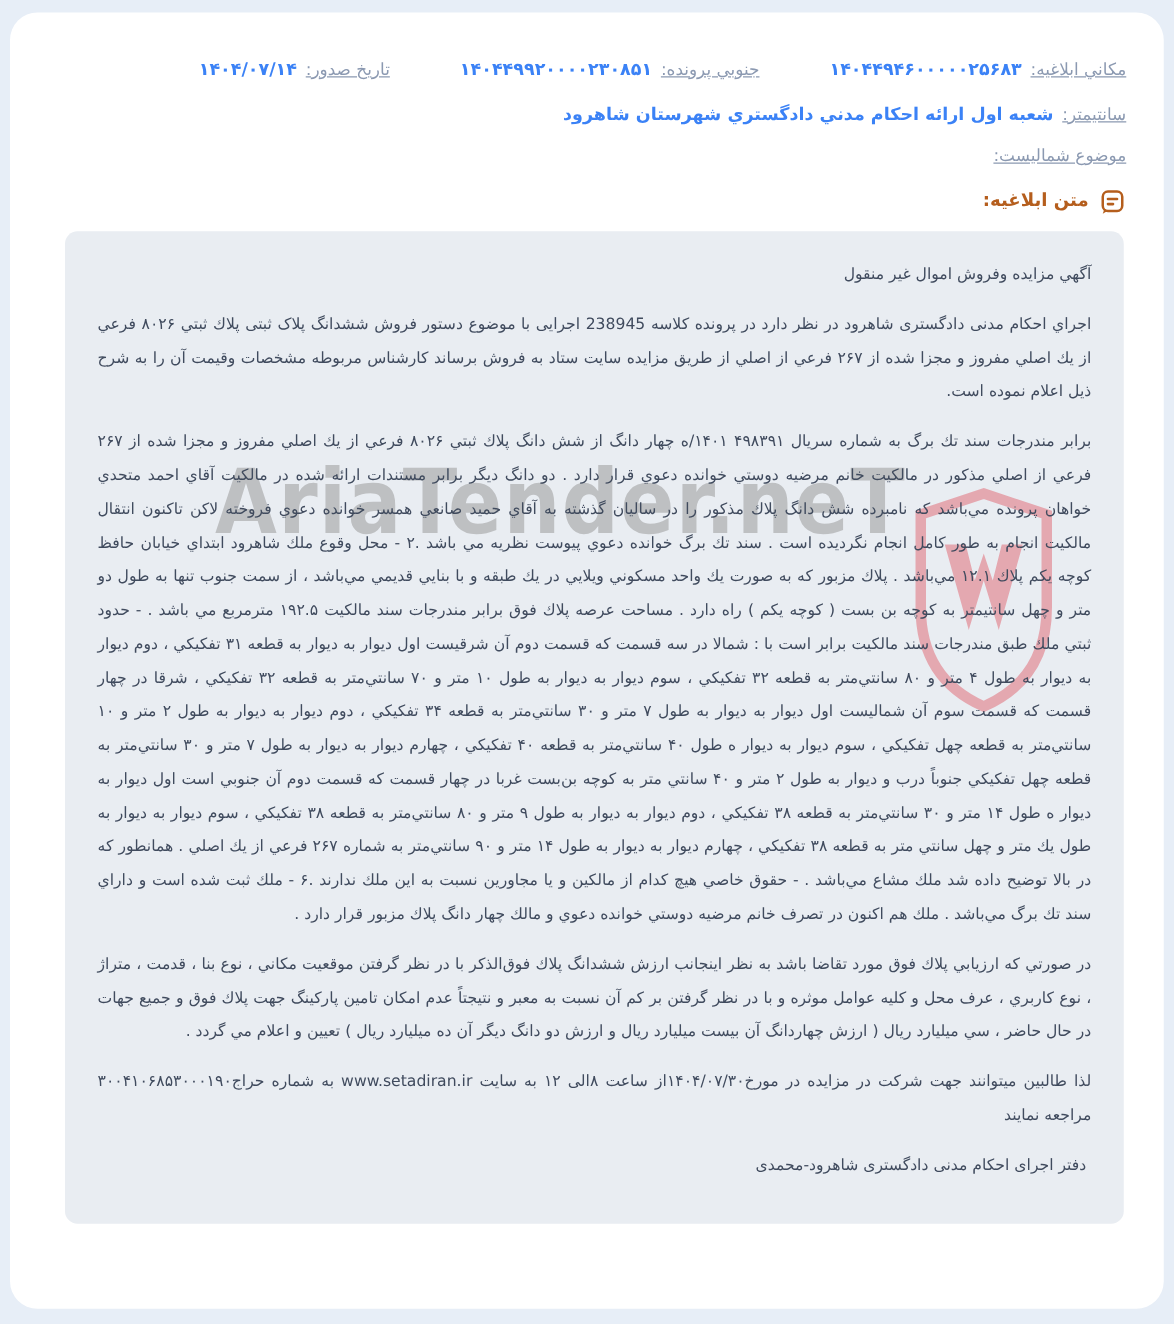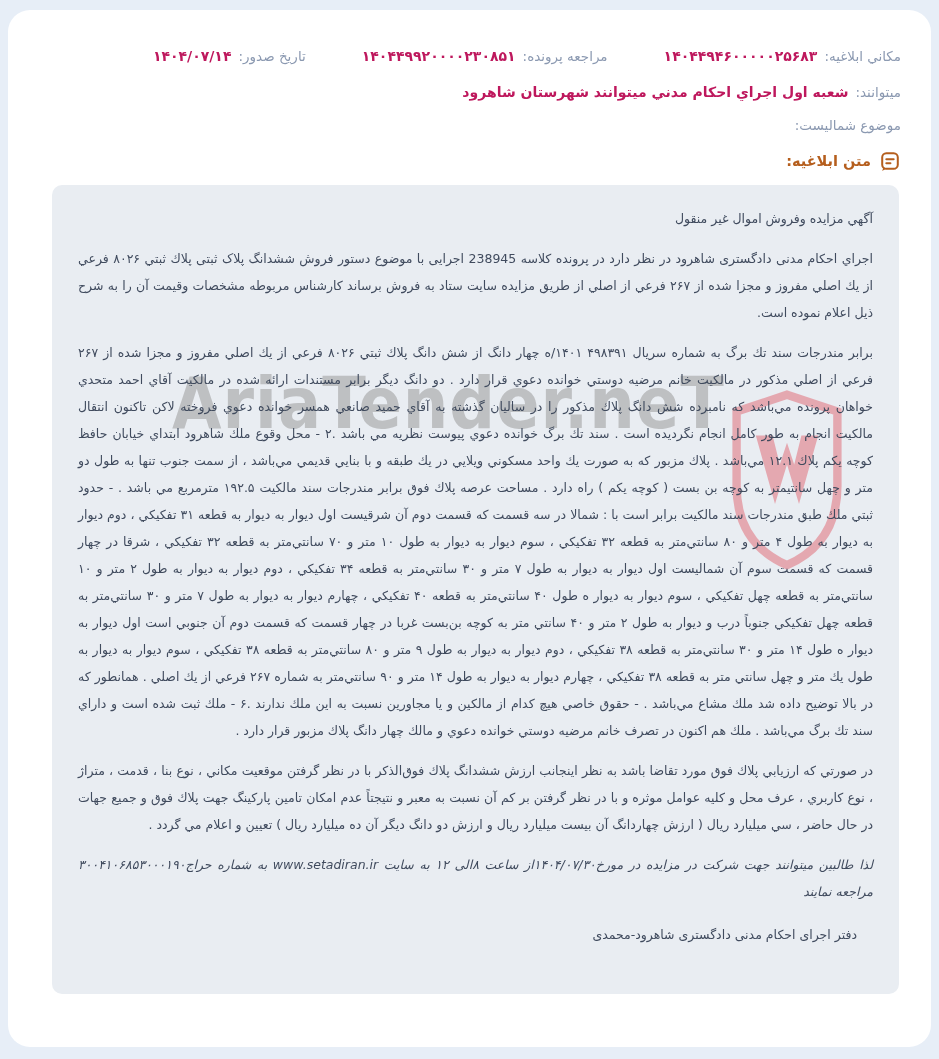--- a/index.html
+++ b/index.html
@@ -27,22 +27,22 @@
   }
   .header { padding: 38px 30px 0 30px; }
   .hrow-top {
     display: flex;
     flex-direction: row;
     gap: 56px;
     align-items: baseline;
     margin-bottom: 20px;
   }
   .field { display: flex; gap: 7px; align-items: baseline; white-space: nowrap; }
-  .label { color: #8b99b1; font-size: 13.5px; }
-  .value { color: #be185d; font-weight: bold; font-size: 14px; }
+  .label { color: #8b99b1; font-size: 13.5px; text-decoration: underline; }
+  .value { color: #3b82f6; font-weight: bold; font-size: 14px; }
   .hrow { margin-bottom: 17px; }
   .section-heading {
     display: flex;
     align-items: center;
     gap: 8px;
     color: #b55e1d;
     font-weight: bold;
     font-size: 14.5px;
     margin: 14px 30px 13px 0;
     padding-left: 25px;
@@ -59,22 +59,22 @@
     line-height: 27px;
     overflow: hidden;
   }
   .content-box p {
     position: relative;
     z-index: 1;
     margin: 0 0 13px 0;
     text-align: justify;
   }
   .doc-title { text-align: right; }
-  .para-last { margin-bottom: 13px; font-style: italic; }
-  .signature { margin: 16px !important; text-align: left; }
+  .para-last { margin-bottom: 13px; }
+  .signature { margin: 4px !important; text-align: left; }
   .watermark {
     position: absolute;
     z-index: 0;
     top: 205px;
     left: 120px;
     display: flex;
     align-items: flex-start;
     gap: 2px;
     pointer-events: none;
   }
@@ -96,32 +96,32 @@
 <div class="page">
   <div class="card">
 
     <div class="header">
       <div class="hrow-top">
         <div class="field">
           <span class="label">مکاني ابلاغیه:</span>
           <span class="value">۱۴۰۴۴۹۴۶۰۰۰۰۰۲۵۶۸۳</span>
         </div>
         <div class="field">
-          <span class="label">مراجعه پرونده:</span>
+          <span class="label">جنوبي پرونده:</span>
           <span class="value">۱۴۰۴۴۹۹۲۰۰۰۰۲۳۰۸۵۱</span>
         </div>
         <div class="field">
           <span class="label">تاریخ صدور:</span>
           <span class="value">۱۴۰۴/۰۷/۱۴</span>
         </div>
       </div>
 
       <div class="hrow field">
-        <span class="label">میتوانند:</span>
-        <span class="value">شعبه اول اجراي احکام مدني میتوانند شهرستان شاهرود</span>
+        <span class="label">سانتیمتر:</span>
+        <span class="value">شعبه اول ارائه احکام مدني دادگستري شهرستان شاهرود</span>
       </div>
 
       <div class="hrow field">
         <span class="label">موضوع شمالیست:</span>
       </div>
     </div>
 
     <div class="section-heading">
       <span class="icon">
         <svg width="22" height="22" viewBox="0 0 24 24">

